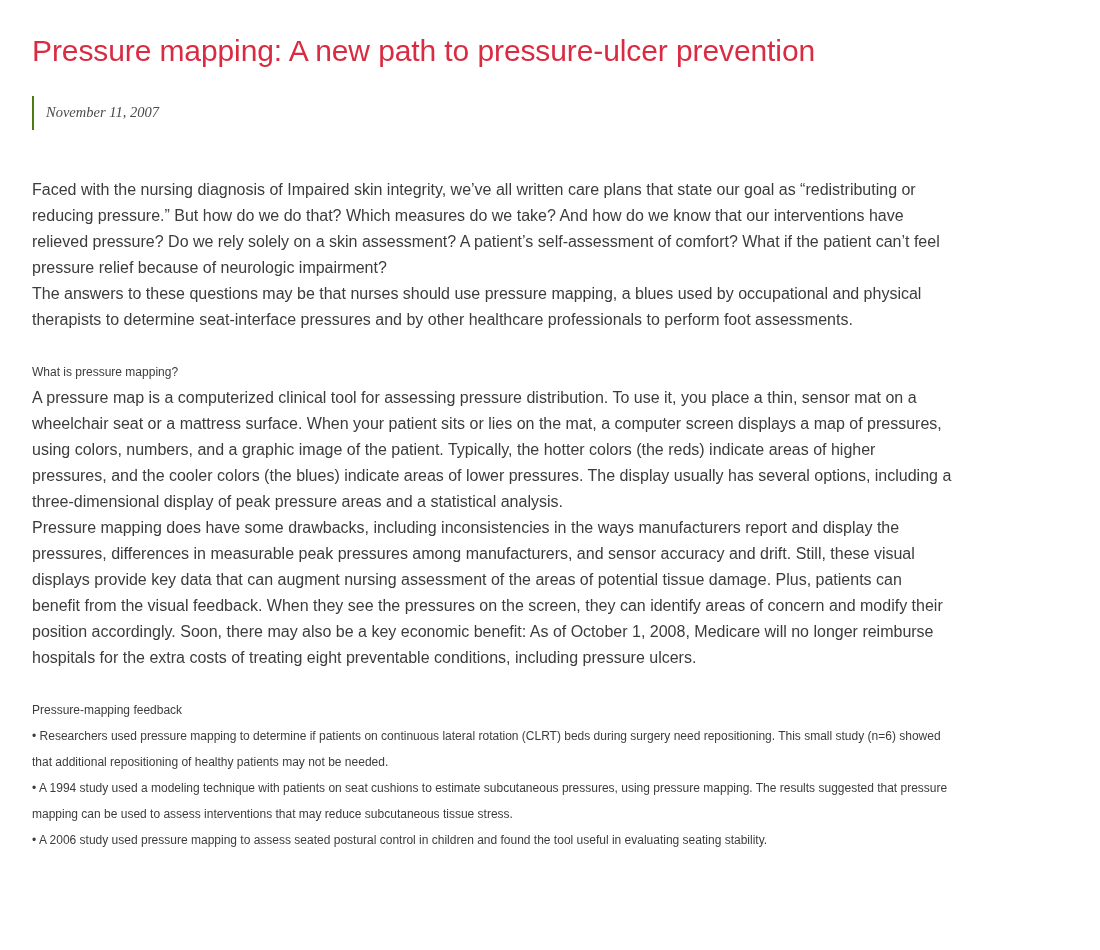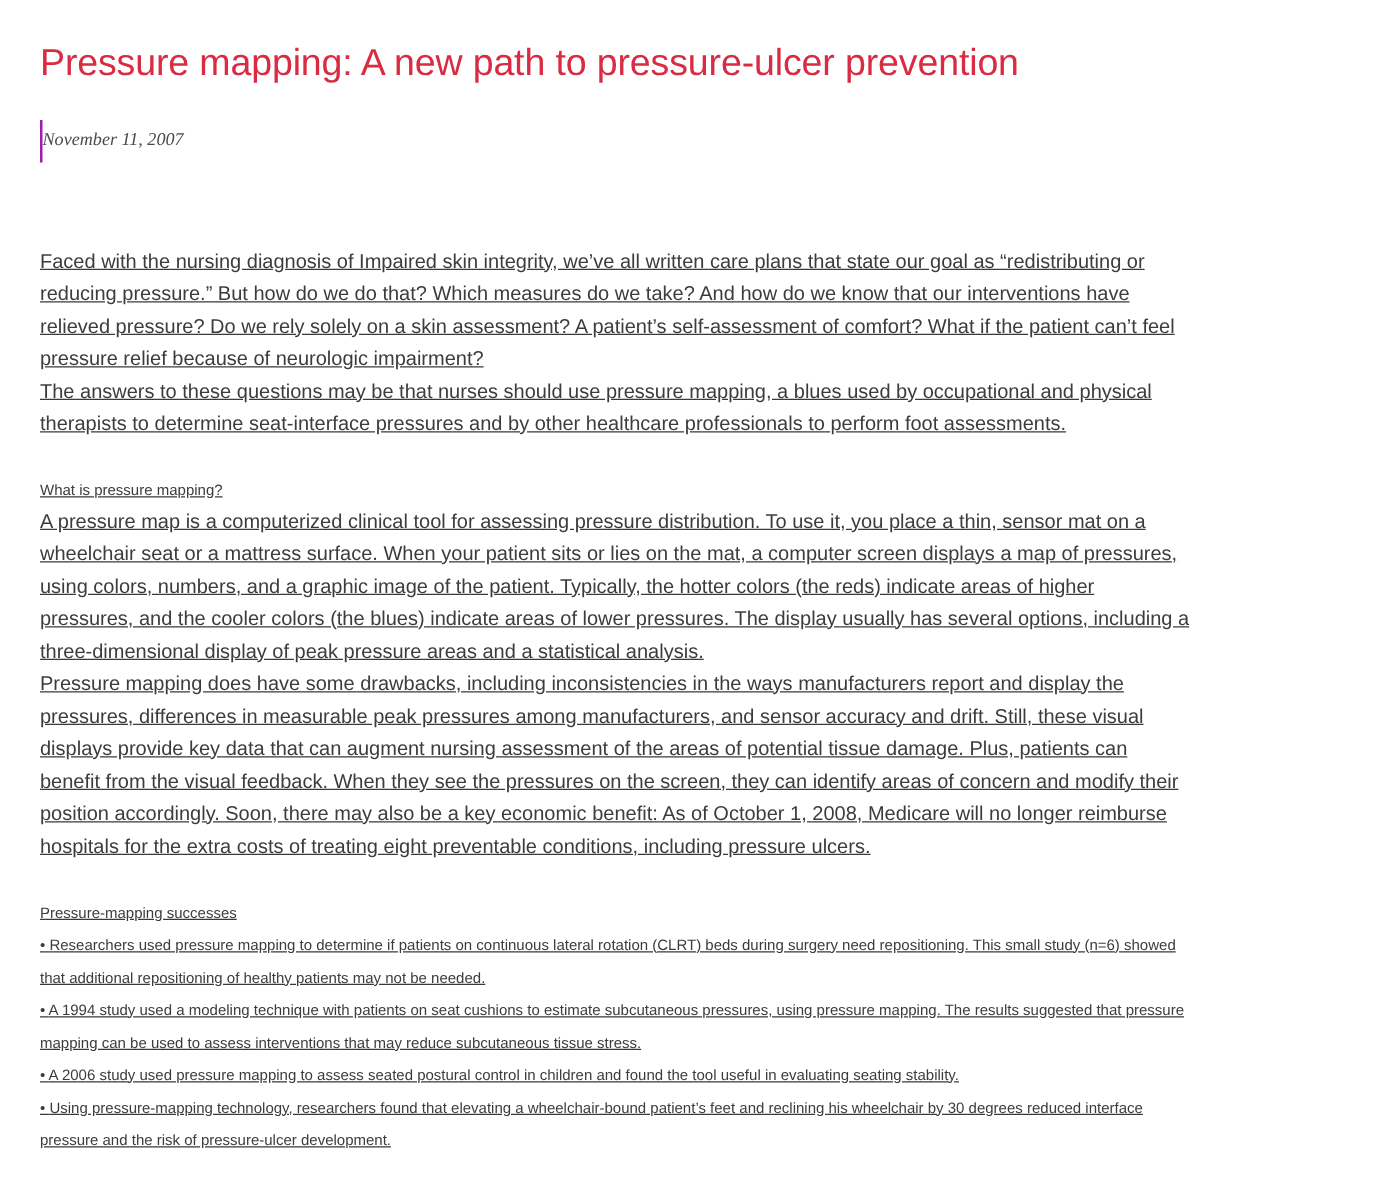--- a/index.html
+++ b/index.html
@@ -26,36 +26,35 @@
     font-size: 30px;
     font-weight: 400;
     line-height: 1.25;
     color: #d92b42;
     margin: 0;
     padding-top: 32px;
     letter-spacing: -0.1px;
   }
   .meta-block {
     margin-top: 26px;
-    padding-left: 0;
-    border-left: 2px solid #a21caf;
+    padding-left: 12px;
+    border-left: 2px solid #4d7c0f;
     min-height: 34px;
     display: flex;
     align-items: center;
   }
   .meta-date {
     font-family: "Liberation Serif", serif;
     font-style: italic;
     font-size: 14.5px;
     color: #4a4a4a;
     line-height: 1.4;
   }
   .article-body {
-    margin-top: 67px;
-    text-decoration: underline;
+    margin-top: 47px;
   }
   .para {
     font-size: 16px;
     line-height: 26px;
     color: #3c3c3c;
     margin: 0 0 26px 0;
     max-width: 1040px;
     text-align: left;
   }
   .para:last-child { margin-bottom: 0; }
@@ -92,26 +91,25 @@
     <p class="para para-tight">Faced with the nursing diagnosis of Impaired skin integrity, we’ve all written care plans that state our goal as “redistributing or reducing pressure.” But how do we do that? Which measures do we take? And how do we know that our interventions have relieved pressure? Do we rely solely on a skin assessment? A patient’s self-assessment of comfort? What if the patient can’t feel pressure relief because of neurologic impairment?</p>
 
     <p class="para">The answers to these questions may be that nurses should use pressure mapping, a blues used by occupational and physical therapists to determine seat-interface pressures and by other healthcare professionals to perform foot assessments.</p>
 
     <p class="section-head">What is pressure mapping?</p>
 
     <p class="para para-tight">A pressure map is a computerized clinical tool for assessing pressure distribution. To use it, you place a thin, sensor mat on a wheelchair seat or a mattress surface. When your patient sits or lies on the mat, a computer screen displays a map of pressures, using colors, numbers, and a graphic image of the patient. Typically, the hotter colors (the reds) indicate areas of higher pressures, and the cooler colors (the blues) indicate areas of lower pressures. The display usually has several options, including a three-dimensional display of peak pressure areas and a statistical analysis.</p>
 
     <p class="para">Pressure mapping does have some drawbacks, including inconsistencies in the ways manufacturers report and display the pressures, differences in measurable peak pressures among manufacturers, and sensor accuracy and drift. Still, these visual displays provide key data that can augment nursing assessment of the areas of potential tissue damage. Plus, patients can benefit from the visual feedback. When they see the pressures on the screen, they can identify areas of concern and modify their position accordingly. Soon, there may also be a key economic benefit: As of October 1, 2008, Medicare will no longer reimburse hospitals for the extra costs of treating eight preventable conditions, including pressure ulcers.</p>
 
-    <p class="section-head">Pressure-mapping successes</p>
+    <p class="section-head">Pressure-mapping feedback</p>
 
 
     <p class="bullet-line"><span class="bullet-mark">• </span><span>Researchers used pressure mapping to determine if patients on continuous lateral rotation (CLRT) beds during surgery need repositioning. This small study (n=6) showed that additional repositioning of healthy patients may not be needed.</span></p>
 
 
     <p class="bullet-line"><span class="bullet-mark">• </span><span>A 1994 study used a modeling technique with patients on seat cushions to estimate subcutaneous pressures, using pressure mapping. The results suggested that pressure mapping can be used to assess interventions that may reduce subcutaneous tissue stress.</span></p>
 
     <p class="bullet-line"><span class="bullet-mark">• </span><span>A 2006 study used pressure mapping to assess seated postural control in children and found the tool useful in evaluating seating stability.</span></p>
 
-    <p class="bullet-line"><span class="bullet-mark">• </span><span>Using pressure-mapping technology, researchers found that elevating a wheelchair-bound patient’s feet and reclining his wheelchair by 30 degrees reduced interface pressure and the risk of pressure-ulcer development.</span></p>
 
   </div>
 </div>
 
 </body></html>

